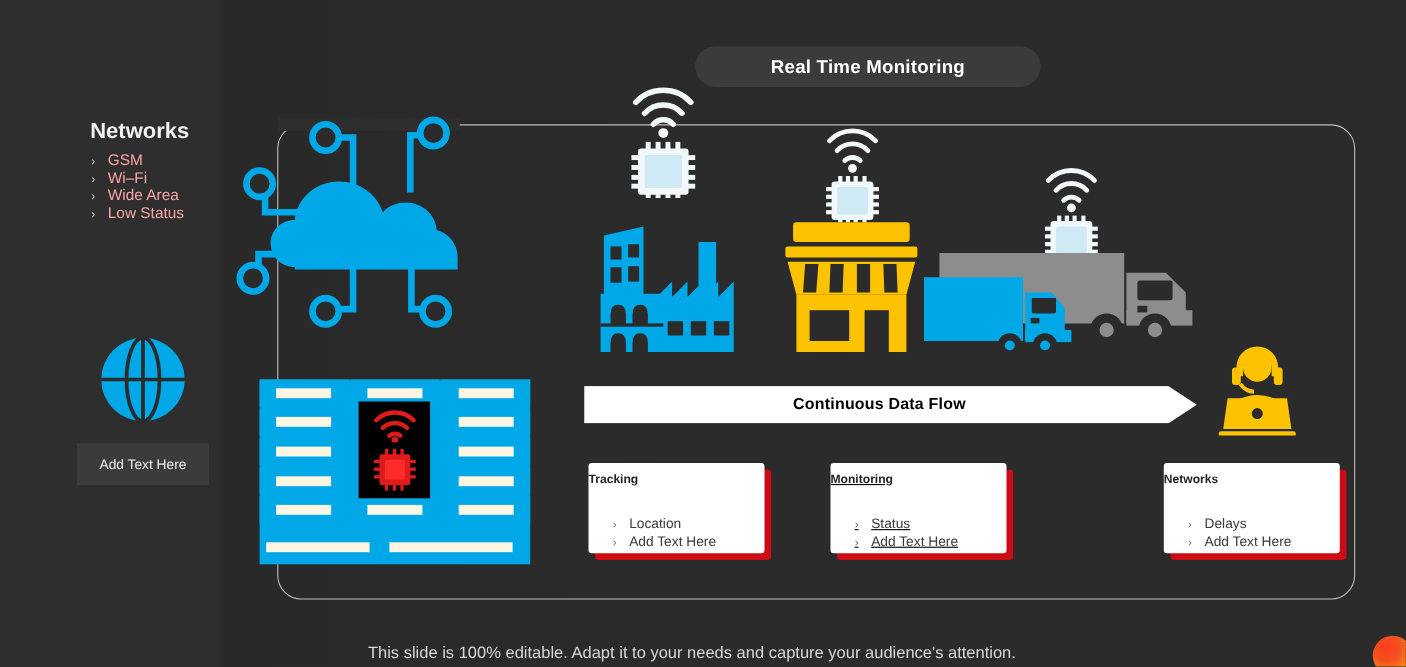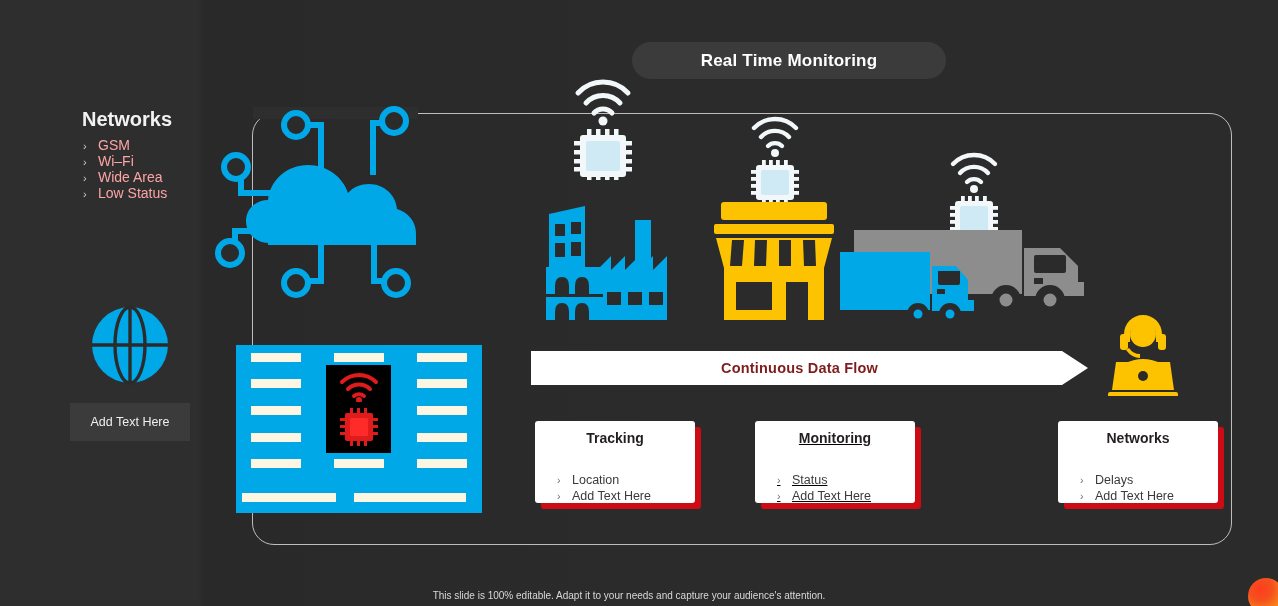--- a/index.html
+++ b/index.html
@@ -107,49 +107,49 @@
   }
 
   
   .flow {
     position: absolute; left: 531px; top: 351px; width: 557px; height: 34px;
     background: #ffffff;
     clip-path: polygon(0 0, calc(100% - 26px) 0, 100% 50%, calc(100% - 26px) 100%, 0 100%);
     display: flex; align-items: center; justify-content: center;
   }
   .flow .t {
-    color: #7f1d1d; font-size: 14.5px; font-weight: bold; letter-spacing: .2px;
+    color: #000000; font-size: 14.5px; font-weight: bold; letter-spacing: .2px;
     margin-right: 20px;
   }
 
   
   .card {
     position: absolute; width: 160px; height: 82px;
     background: #ffffff;
     box-shadow: 6px 6px 0 0 #cc0b14;
     border-radius: 3px;
     padding: 9px 0 0 0;
   }
   .card.c1 { left: 535px; top: 421px; }
   .card.c2 { left: 755px; top: 421px; text-decoration: underline; }
   .card.c3 { left: 1058px; top: 421px; }
   .card .ch {
-    text-align: center; color: #231f20; font-size: 14px; font-weight: bold;
+    color: #231f20; font-size: 11px; font-weight: bold;
     margin-bottom: 8px;
   }
   .card .crow { display: flex; align-items: baseline; padding-left: 22px; height: 16px; }
   .card .crow .chev { color: #6d6d6d; font-size: 10.5px; width: 15px; }
   .card .crow .lbl { color: #3a3a3a; font-size: 12.5px; margin-top: 19px; }
 
   
   .footer {
     position: absolute; left: 0; top: 585px; width: 1278px;
     text-align: center;
   }
-  .footer .t { color: #d8d8d8; font-size: 10px; }
+  .footer .t { color: #d8d8d8; font-size: 15px; }
   .footer-shift { display: inline-block; transform: translateX(-10px); }
 
   
   .corner-logo {
     position: absolute; left: 1248px; top: 578px; width: 36px; height: 36px;
     border-radius: 50%;
     background: radial-gradient(circle at 35% 30%, #ff3c1f 0%, #f4511e 35%, #fdb913 100%);
   }
 </style>
 </head>

